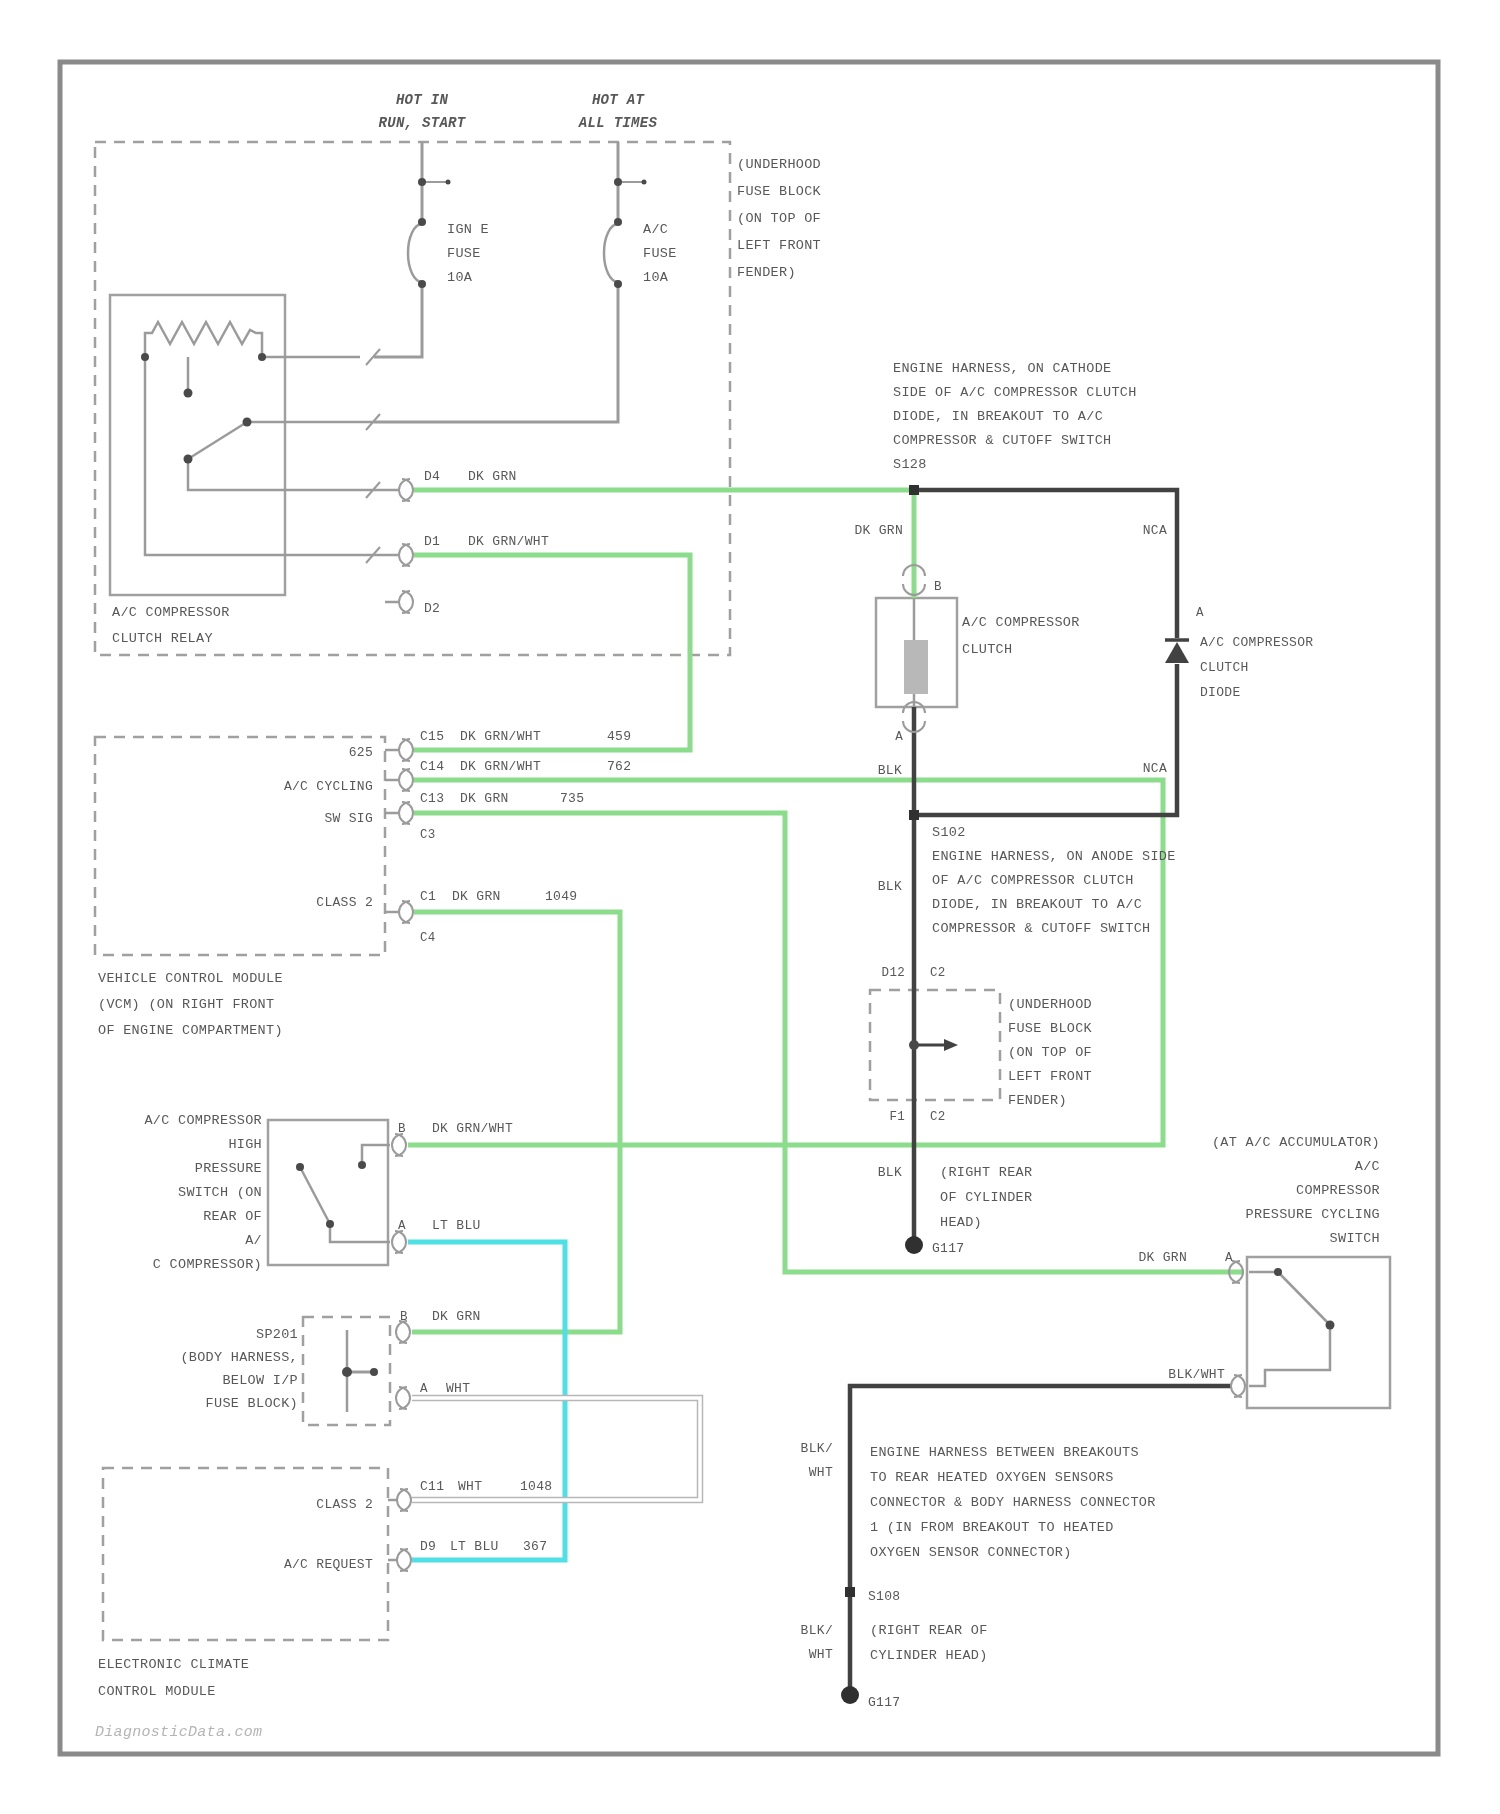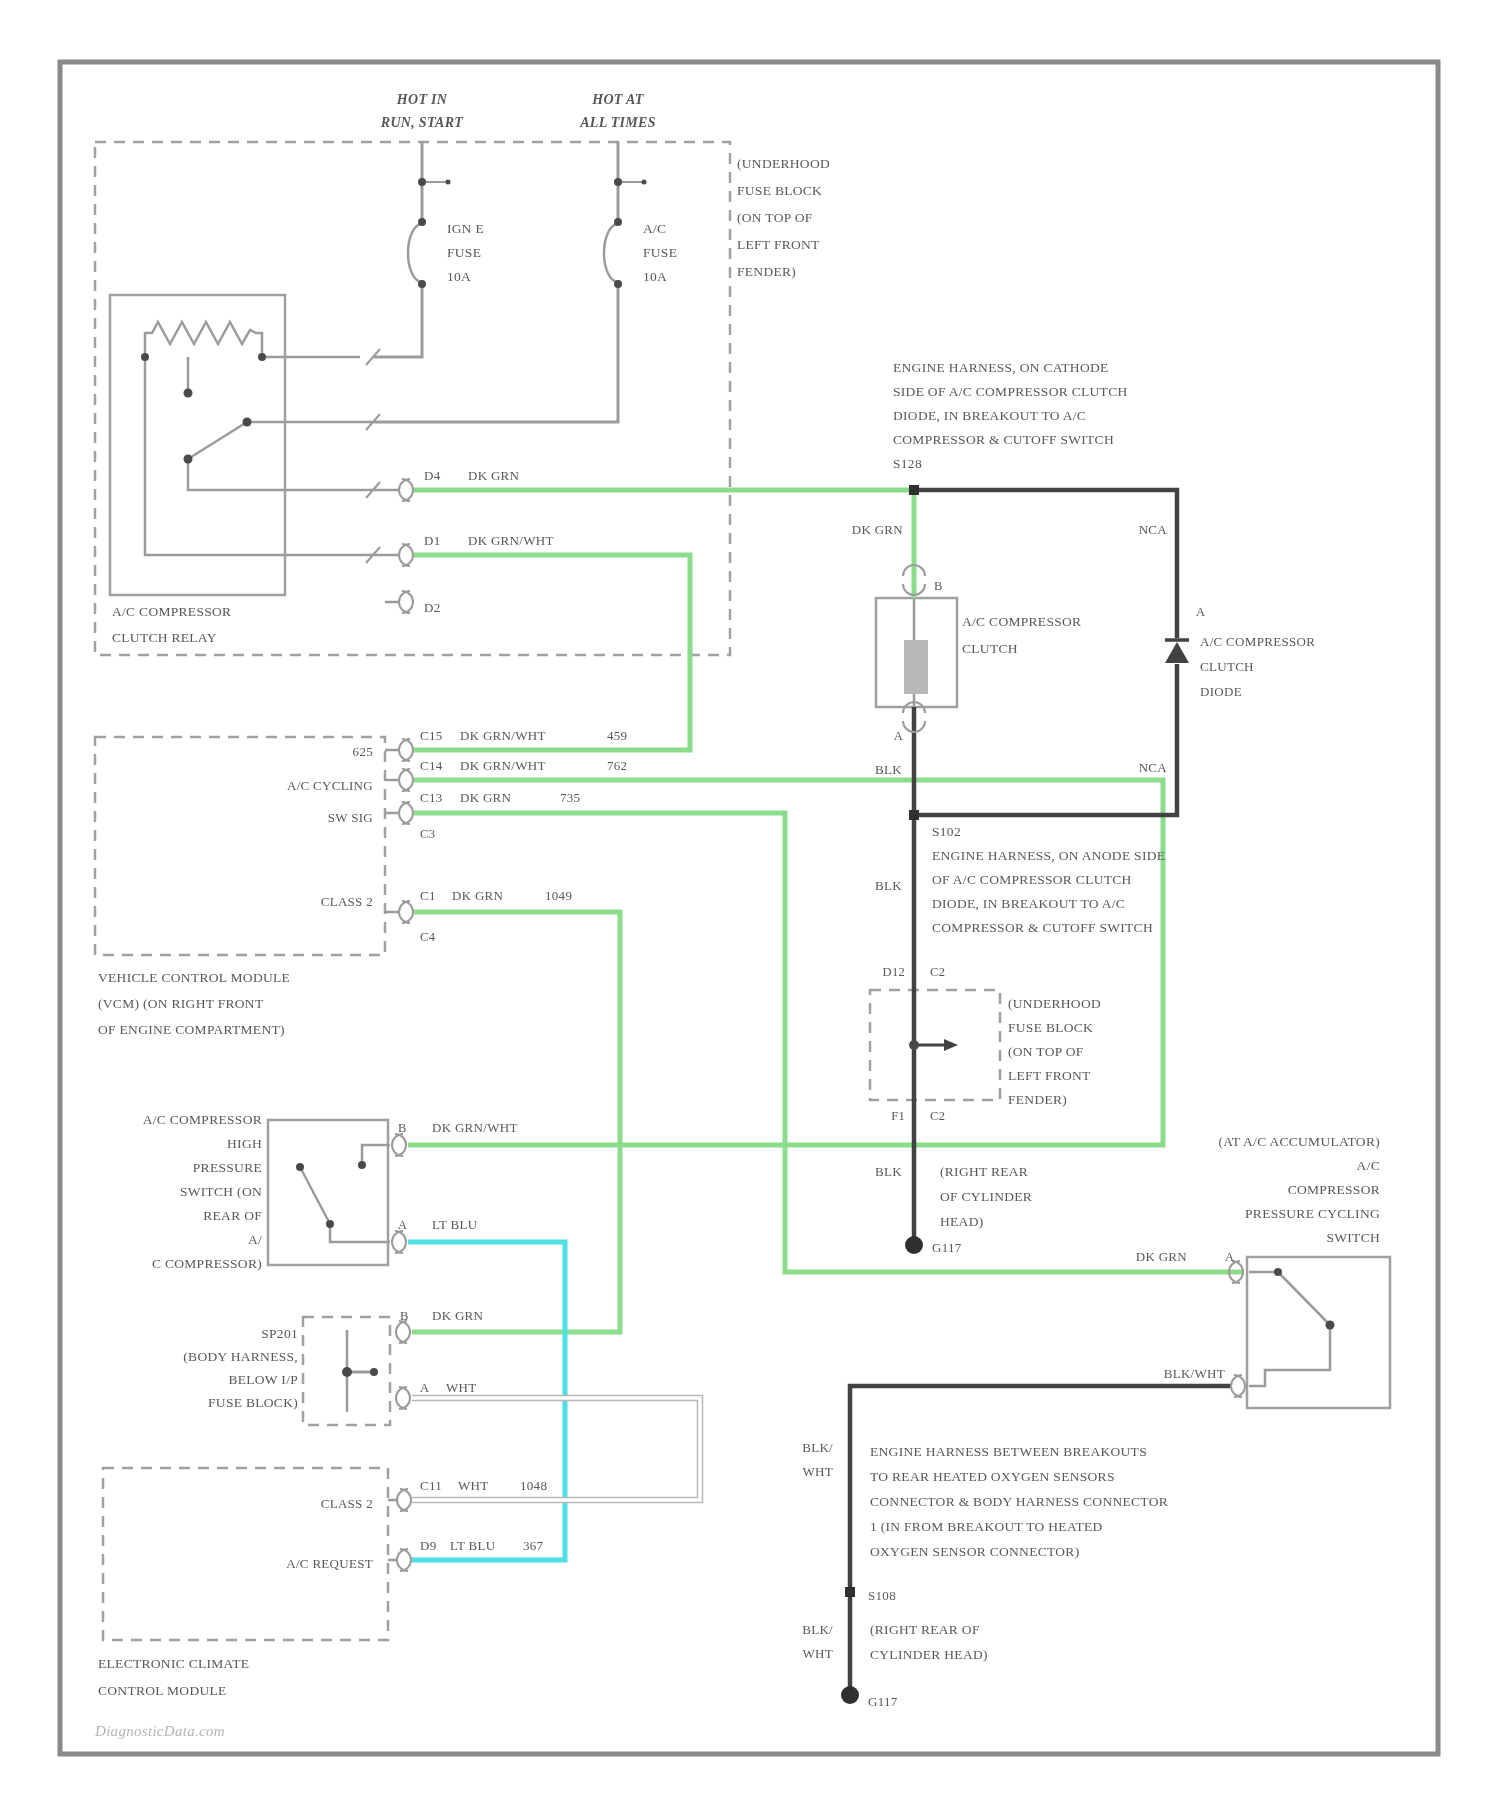--- a/index.html
+++ b/index.html
@@ -1,16 +1,16 @@
 <!DOCTYPE html>
 <html><head>
 <meta charset="utf-8">
 <style>
   html,body{margin:0;padding:0;background:#fff;}
-  .sheet{position:relative;width:1500px;height:1814px;background:#fff;font-family:Liberation Serif, serif;}
+  .sheet{position:relative;width:1500px;height:1814px;background:#fff;font-family:Liberation Mono, monospace;}
   .sheet svg{position:absolute;left:0;top:0;filter:blur(.55px);}
 </style>
 </head>
 <body>
 
 <div class="sheet">
   <svg id="dia" width="1500" height="1814" viewBox="0 0 1500 1814">
       <rect x="60" y="62" width="1378" height="1692" fill="none" stroke="#8a8a8a" stroke-width="5" stroke-dasharray="none"></rect>
       <rect x="95" y="142" width="635" height="513" fill="none" stroke="#a0a0a0" stroke-width="2.5" stroke-dasharray="11 8"></rect>
       <rect x="110" y="295" width="175" height="300" fill="none" stroke="#a0a0a0" stroke-width="2.5" stroke-dasharray="none"></rect>

